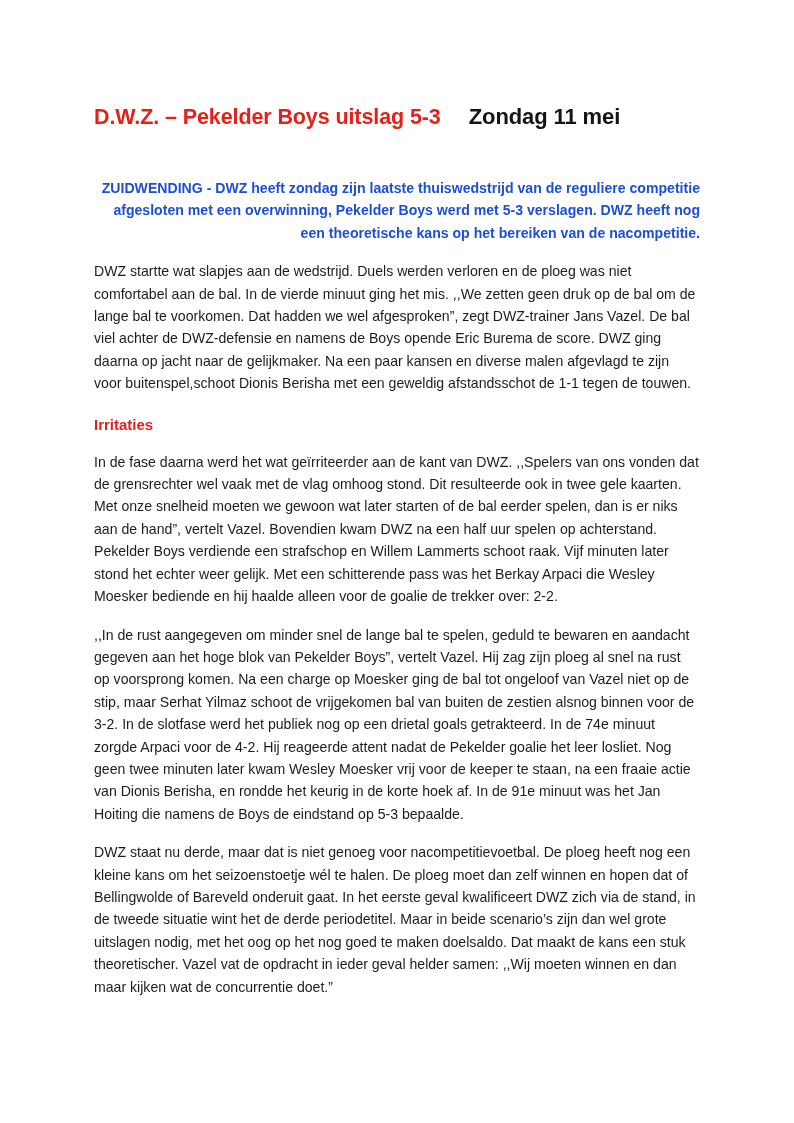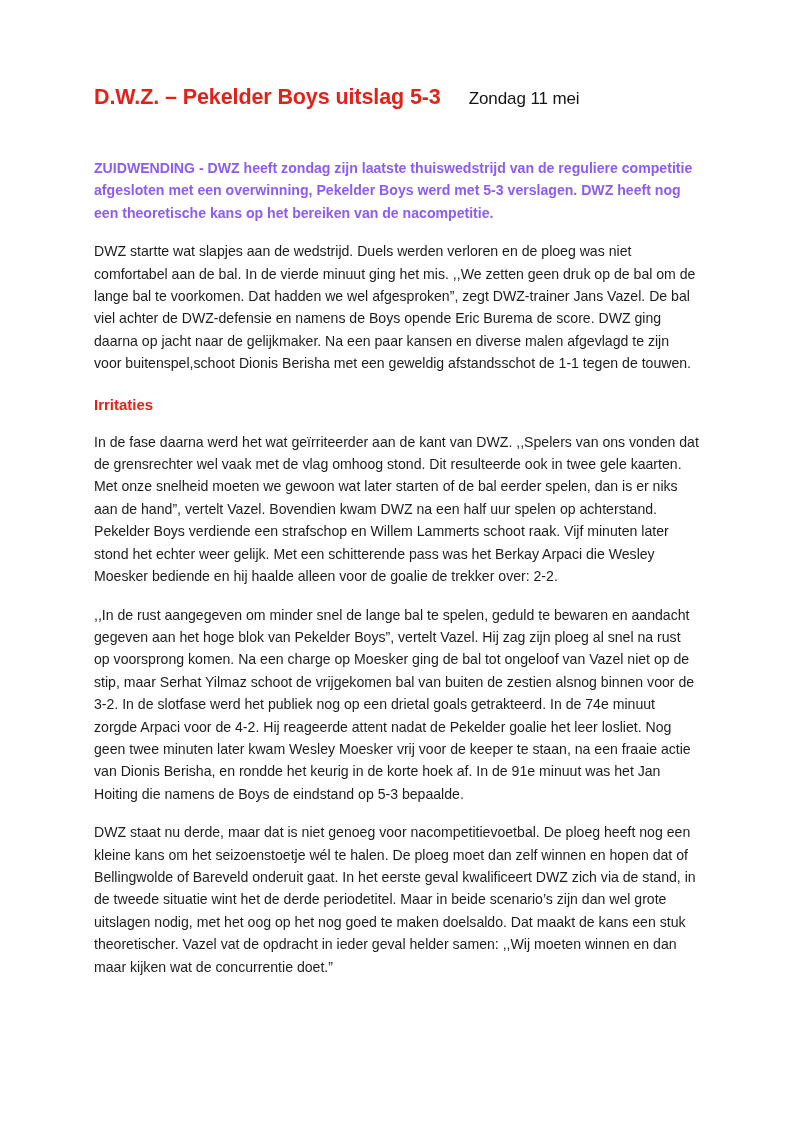--- a/index.html
+++ b/index.html
@@ -14,56 +14,55 @@
     font-family: "Liberation Sans", sans-serif;
     color: #1a1a1a;
     overflow: hidden;
   }
   .page {
     position: relative;
     width: 794px;
     height: 1123px;
     background: #ffffff;
     box-sizing: border-box;
-    padding: 77px 94px 0 94px;
+    padding: 104px 94px 0 94px;
   }
   .doc {
     width: 606px;
   }
 
   
   .title-row {
     display: flex;
     align-items: baseline;
     margin: 0 0 0 0;
     white-space: nowrap;
   }
   .title-main {
     font-size: 21.5px;
     font-weight: bold;
     color: #E32119;
     letter-spacing: -0.1px;
   }
   .title-date {
-    font-size: 17px;
-    font-weight: normal;
+    font-size: 22px;
+    font-weight: bold;
     color: #141414;
     margin-left: 28px;
     letter-spacing: -0.1px;
-    margin-top: 12px;
   }
 
   
   .lead {
     font-size: 14.1px;
     font-weight: bold;
     line-height: 22.4px;
-    color: #8b5cf6;
+    color: #1d4ed8;
     margin: 47px 0 0 0;
-    text-align: left;
+    text-align: right;
   }
 
   
   .para {
     font-size: 14.1px;
     font-weight: normal;
     line-height: 22.4px;
     color: #1c1c1c;
     margin: 16px 0 0 0;
     text-align: left;

